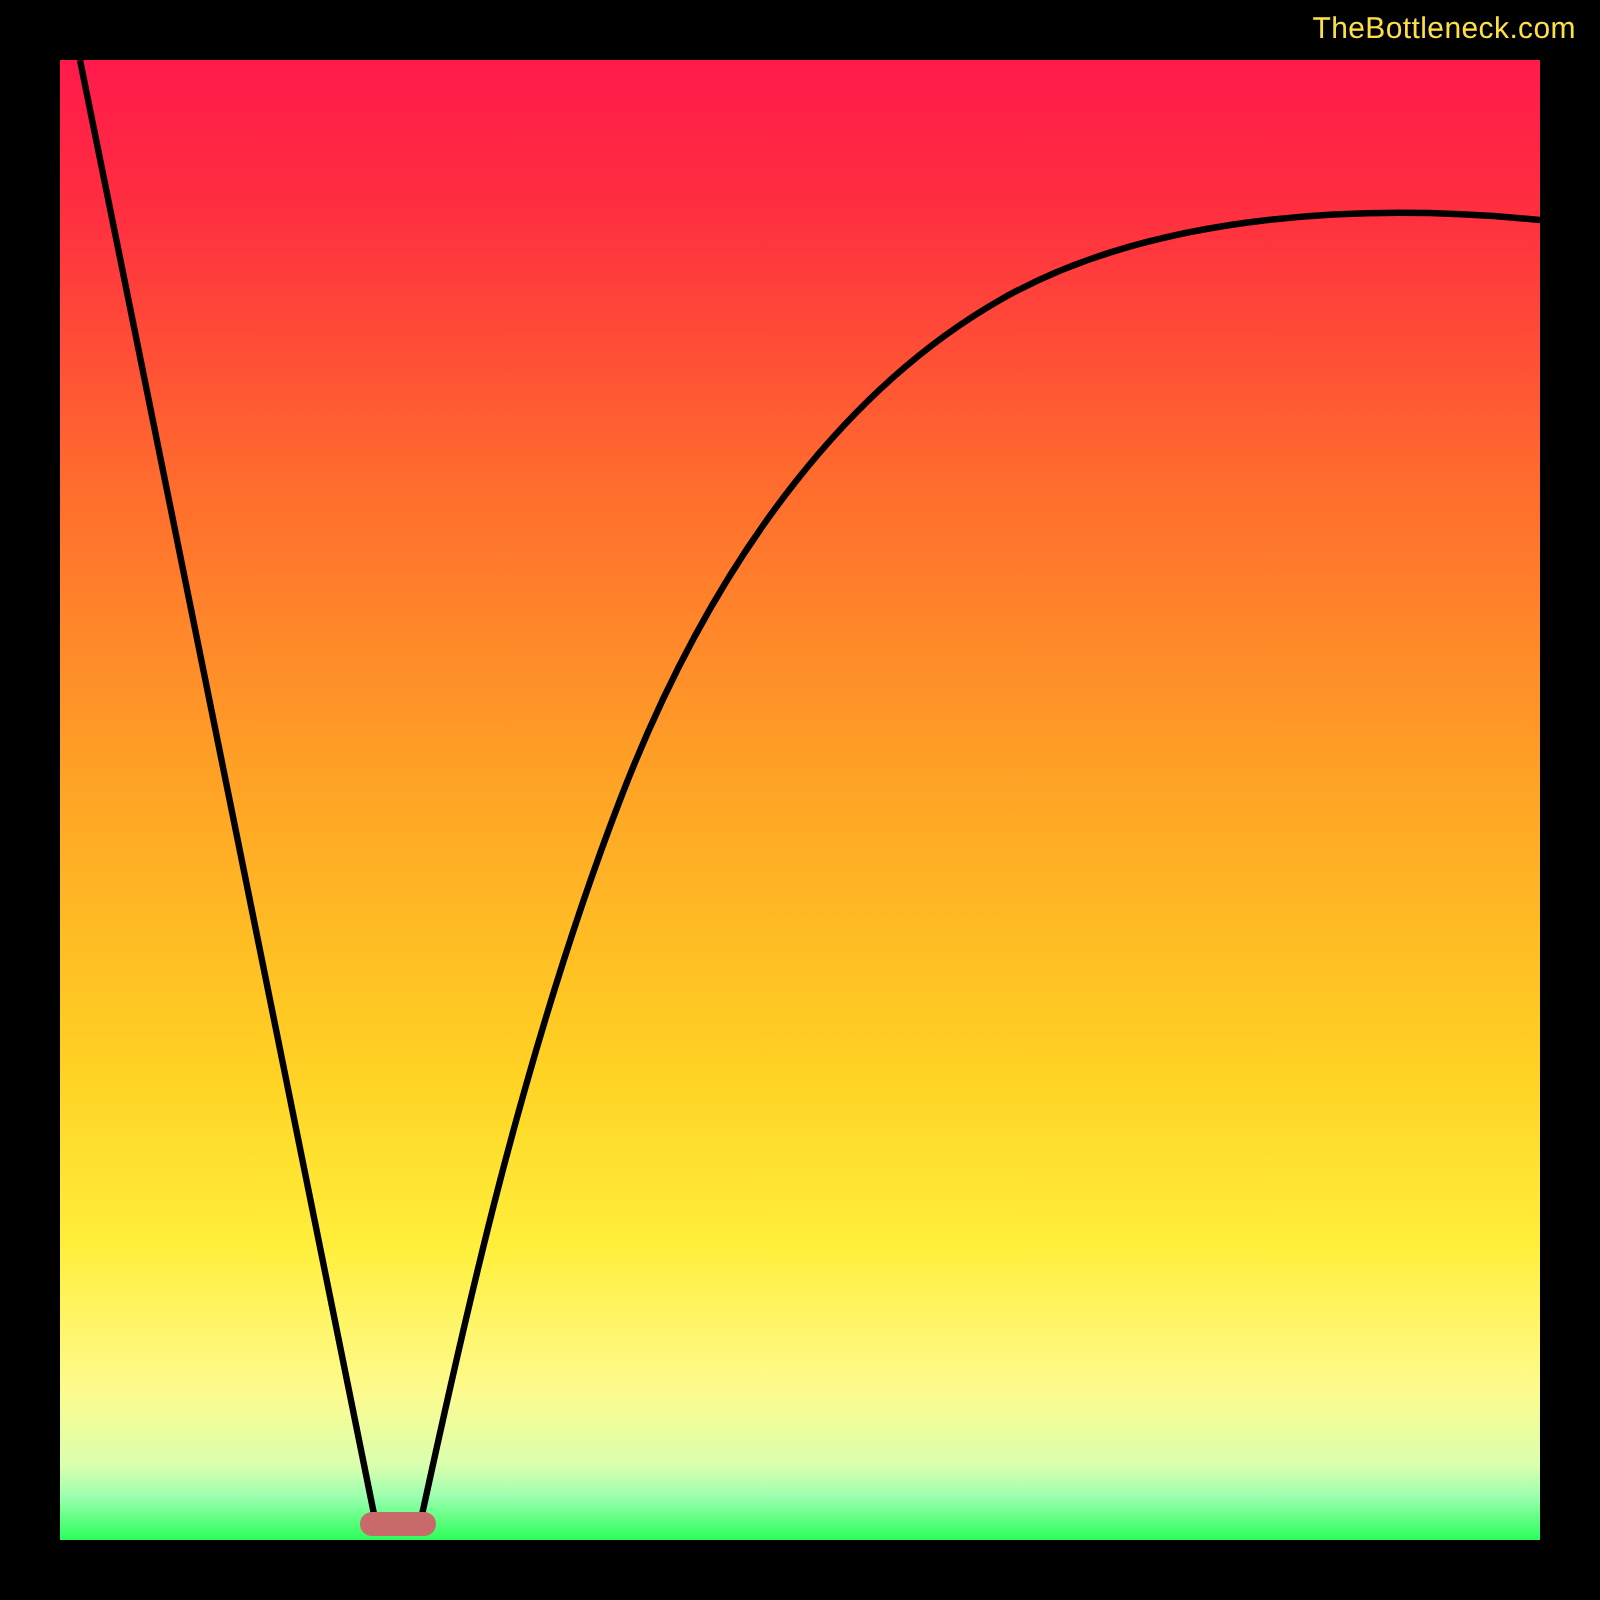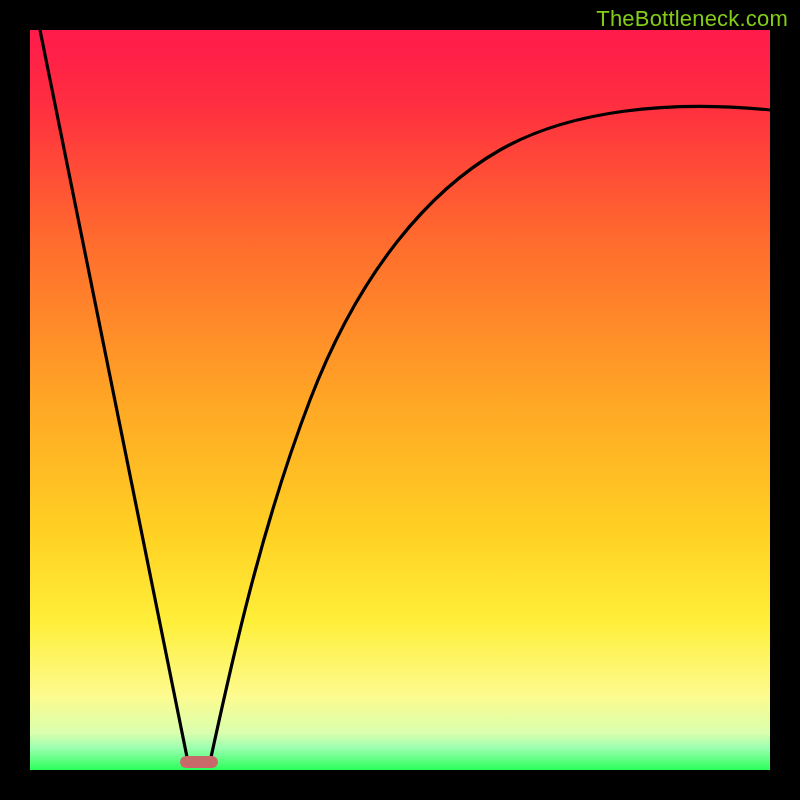--- a/index.html
+++ b/index.html
@@ -23,22 +23,22 @@
     position: absolute;
     left: 0;
     top: 0;
     width: 740px;
     height: 740px;
   }
   .watermark {
     position: absolute;
     top: 6px;
     right: 12px;
-    color: #84cc16;
-    font-size: 22px;
+    color: #fde047;
+    font-size: 15px;
     letter-spacing: 0.2px;
     font-weight: 400;
   }
   svg.curve {
     position: absolute;
     left: 0;
     top: 0;
     width: 740px;
     height: 740px;
   }

